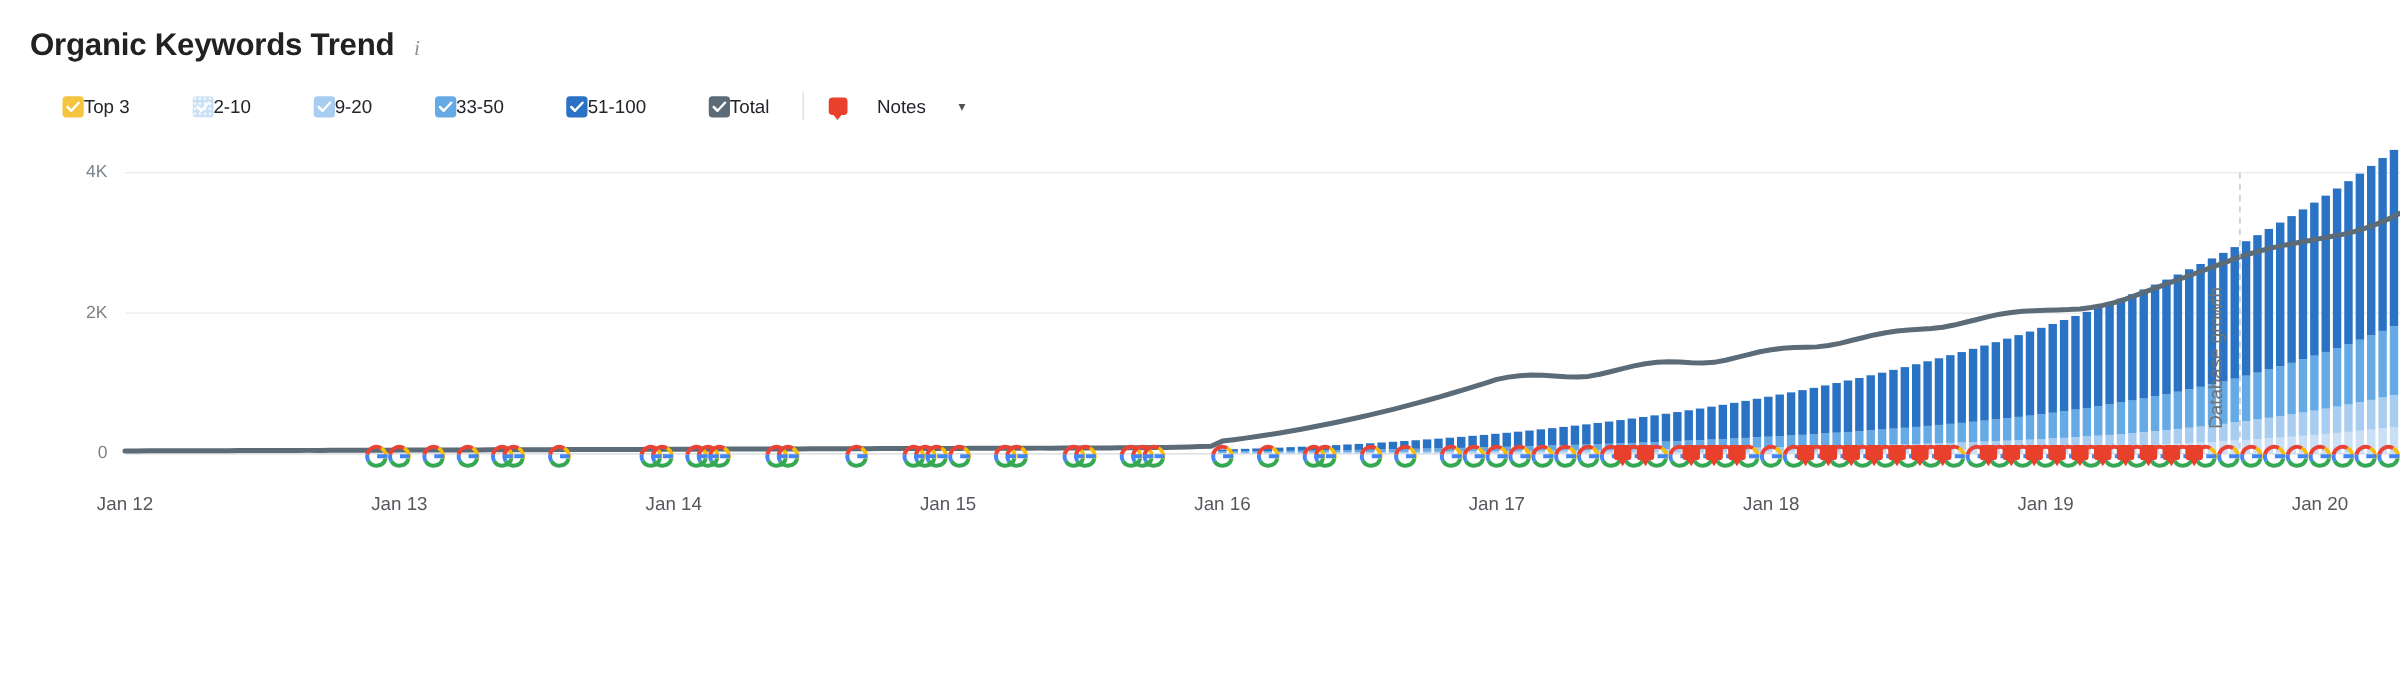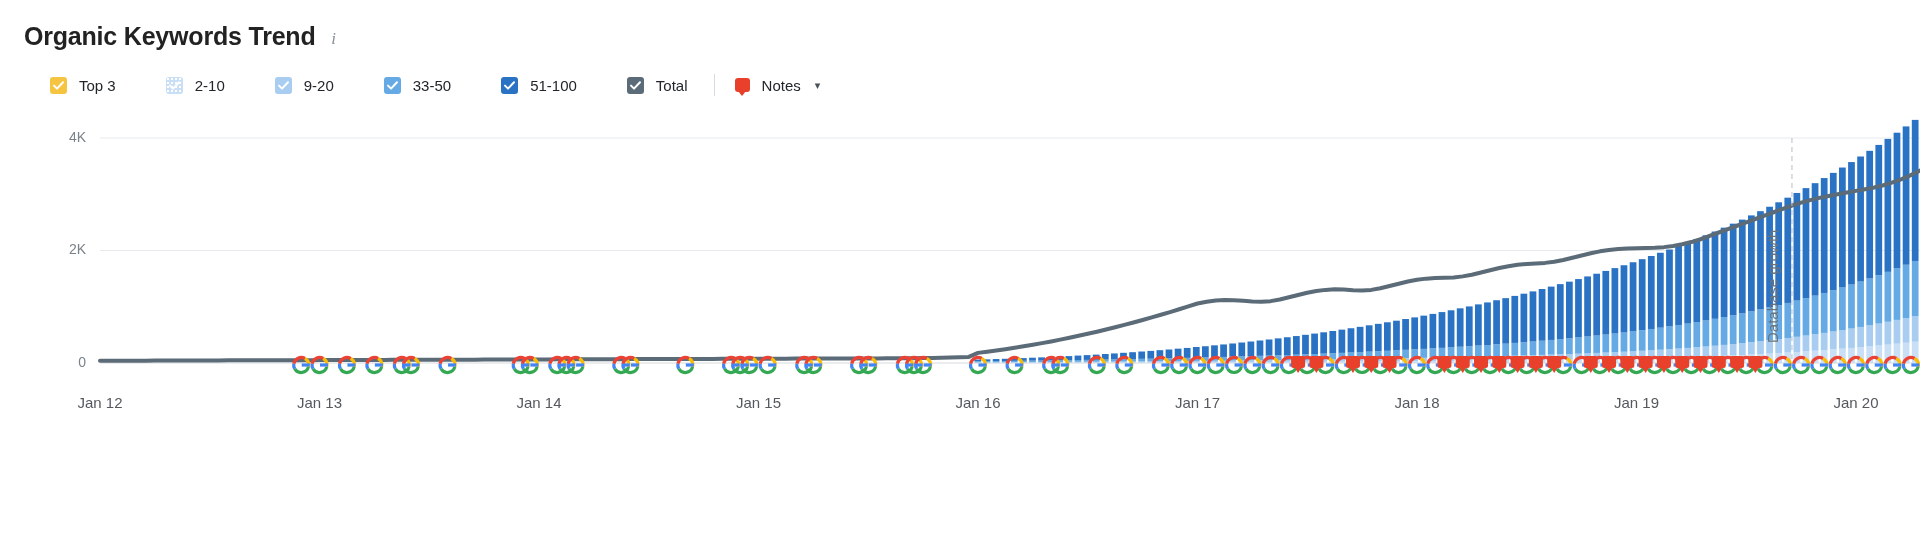--- a/index.html
+++ b/index.html
@@ -49,21 +49,21 @@
     position: absolute;
     left: 26px;
     top: 72px;
     display: flex;
     align-items: center;
     height: 26px;
   }
   .legend-item {
     display: flex;
     align-items: center;
-    gap: 12px;
+    gap: 0;
     margin-right: 26px;
     cursor: pointer;
     user-select: none;
     padding-left: 24px;
   }
   .cbox {
     width: 17px; height: 17px;
     border-radius: 3px;
     position: relative;
     flex: 0 0 auto;
@@ -76,21 +76,21 @@
   }
   .divider {
     width: 1px;
     height: 22px;
     background: #d8dce0;
     margin: 0 20px 0 0;
   }
   .notes-ctrl {
     display: flex;
     align-items: center;
-    gap: 12px;
+    gap: 24px;
     cursor: pointer;
     user-select: none;
     text-align: right;
   }
   .note-pin {
     width: 15px; height: 14px;
     background: #e8402a;
     border-radius: 3px;
     position: relative;
     flex: 0 0 auto;

